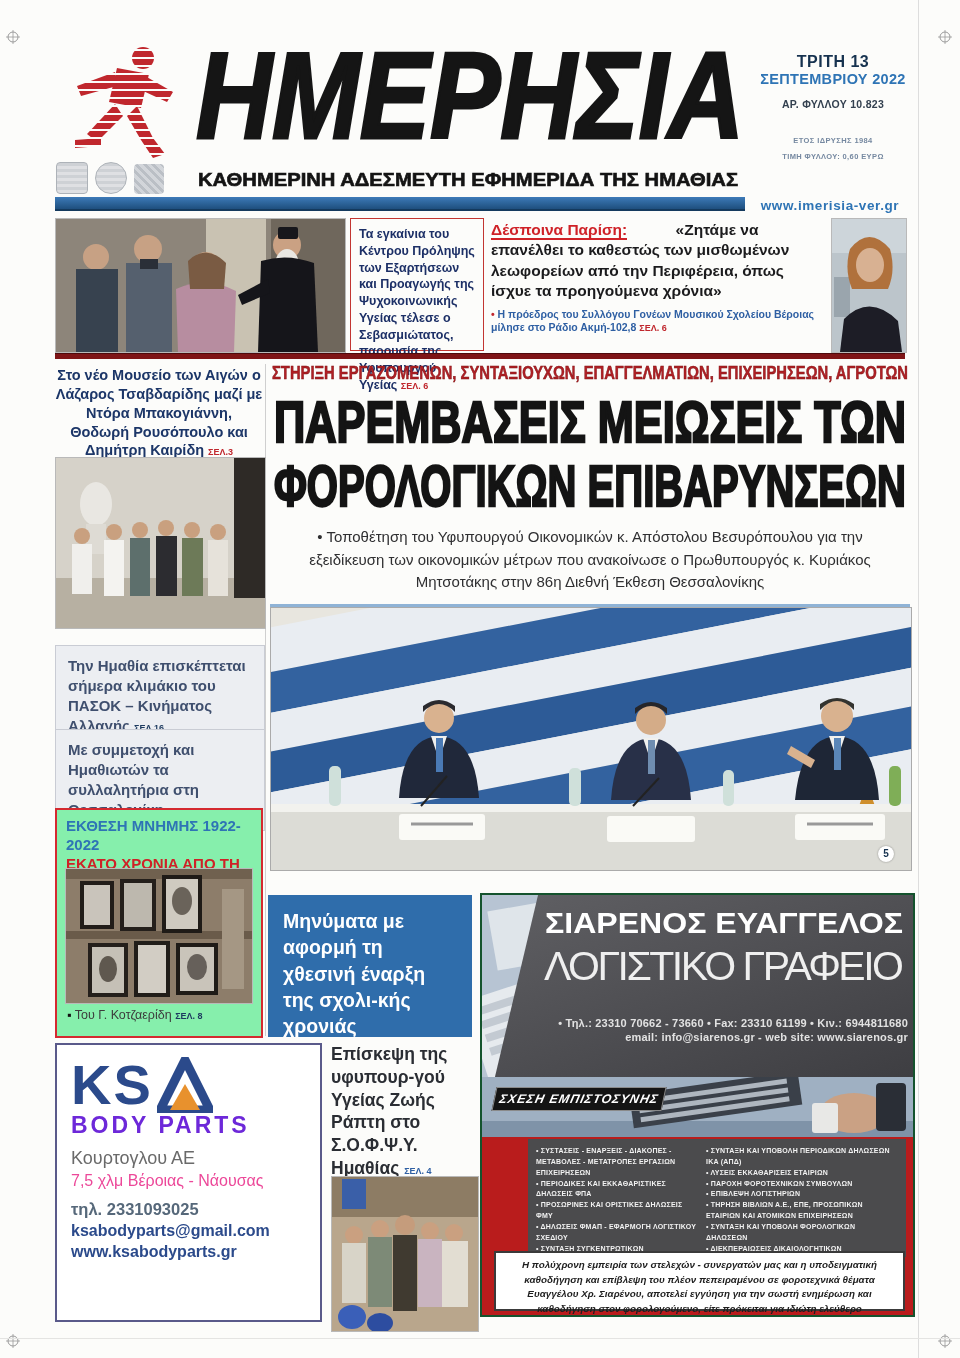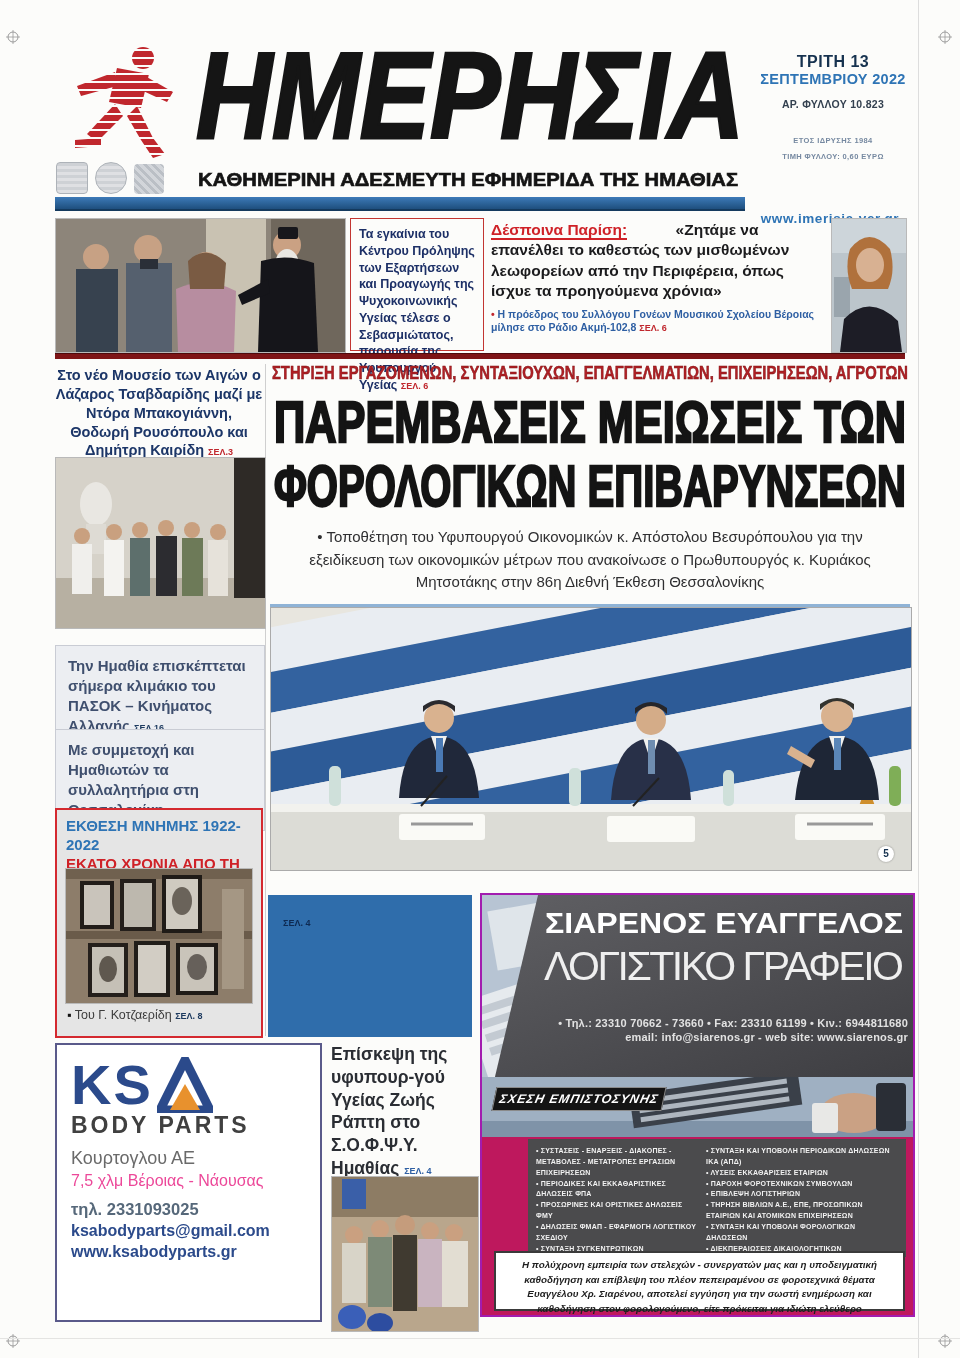--- a/index.html
+++ b/index.html
@@ -6,21 +6,21 @@
   .page{position:relative;width:960px;height:1358px;margin:0 auto;background:#fcfcfa;overflow:hidden;
         box-shadow:0 0 6px rgba(0,0,0,.25);}
   .abs{position:absolute;}
   .svgfit{display:block;width:100%;height:100%;}
   
   .dateblock{color:#1d3a5f;text-align:center;line-height:1.2;}
   .date-day{font-size:16px;font-weight:800;color:#16324f;letter-spacing:.5px;}
   .date-month{font-size:14.5px;font-weight:800;color:#2e74b5;letter-spacing:.3px;}
   .date-issue{font-size:10.5px;font-weight:800;color:#33404f;margin-top:9px;letter-spacing:.3px;}
   .date-small{font-size:7.5px;font-weight:700;color:#7588a0;margin-top:7px;letter-spacing:.4px;}
-  .website{font-size:13.5px;font-weight:800;color:#2e74b5;letter-spacing:.6px;text-align:center;margin-top:13px;}
+  .website{font-size:13.5px;font-weight:800;color:#2e74b5;letter-spacing:.6px;text-align:center;}
   .bluebar{background:linear-gradient(#3d7ab8,#1e4f7e);border-bottom:2px solid #143a5e;}
   .emblem{display:inline-block;width:30px;height:30px;border:1px solid #9aa0a8;border-radius:4px;
           margin-right:7px;background:
           repeating-linear-gradient(0deg,#d8dade 0 3px,#c3c7cc 3px 6px);opacity:.8;}
   .emblem.round{border-radius:50%;}
   
   .photo-frame{overflow:hidden;border:1px solid #b9b9b9;}
   .storyA-box{border:1.5px solid #c23531;padding:7px 8px;font-size:12.5px;font-weight:800;
               color:#1c2f66;line-height:1.34;}
   .selref-red{color:#c0272d;font-weight:800;font-size:9px;}
@@ -28,47 +28,47 @@
   .storyB-lead{color:#cf2127;font-weight:800;border-bottom:2px solid #cf2127;}
   .storyB-quote{color:#1b1b1d;font-weight:800;margin-left:44px;}
   .storyB{font-size:15.5px;line-height:1.32;}
   .storyB-sub{font-size:10.5px;color:#2e5fa3;font-weight:600;line-height:1.3;margin-top:6px;}
   .storyB-sub::before{content:"• ";color:#c0272d;font-weight:800;}
   .maroon-rule{background:#7e1416;border-top:1px solid #4e0a0c;}
   
   .leftstory{font-size:14.5px;font-weight:800;color:#1c3668;line-height:1.3;}
   .graybox{background:#eceef2;border:1px solid #c9ccd4;padding:10px 12px;font-size:15px;
            font-weight:600;color:#3f4f6e;line-height:1.34;}
-  .membox{border:2px solid #d4292f;background:#e5e5e5;}
+  .membox{border:2px solid #d4292f;background:#86efac;}
   .membox-title-blue{color:#2e74b5;font-weight:800;font-size:15px;line-height:1.25;}
   .membox-title-red{color:#cf2127;font-weight:800;font-size:15px;line-height:1.25;}
   .membox-cap{font-size:12.5px;color:#3c3c3c;}
   .membox-cap::before{content:"▪ ";color:#111;}
   .vdivider{background:#cfcfcf;width:1px;}
   
   .deck{font-size:15px;color:#2f2f31;line-height:1.5;text-align:center;font-weight:500;}
   .badge5{background:#fff;border-radius:50%;color:#16324f;font-size:10px;font-weight:800;
           text-align:center;box-shadow:0 0 2px rgba(0,0,0,.4);}
   
   .schoolbox{background:#2f6dab;color:#fff;padding:13px 15px;}
   .schoolbox .txt{font-size:19.5px;font-weight:800;line-height:1.35;}
   .schoolbox .ref{font-size:9px;font-weight:800;color:#0e2a52;margin-top:10px;}
   
   .visit-head{font-size:17.5px;font-weight:800;color:#2a2d33;line-height:1.3;}
   
   .ksabox{background:#fff;border:2px solid #5a5a8a;padding:12px 14px;}
   .ksa-letters{font-size:56px;font-weight:800;color:#2b4a8b;letter-spacing:2px;line-height:1;}
-  .ksa-body{color:#404040;font-weight:800;font-size:23px;letter-spacing:3px;line-height:1.1;}
+  .ksa-body{color:#6d28d9;font-weight:800;font-size:23px;letter-spacing:3px;line-height:1.1;}
   .ksa-sub{color:#dfa050;font-weight:600;font-size:16px;letter-spacing:1px;margin-top:3px;}
   .ksa-co{color:#6a6a6a;font-size:18px;margin-top:10px;}
   .ksa-km{color:#ec4899;font-size:16px;margin-top:3px;}
   .ksa-tel{color:#56687a;font-size:16.5px;font-weight:600;margin-top:10px;}
   .ksa-link{color:#2b4a8b;font-weight:800;font-size:16px;margin-top:3px;}
   
-  .ad{border:2px solid #a21caf;background:#be185d;overflow:hidden;}
+  .ad{border:2px solid #14532d;background:#b91c1c;overflow:hidden;}
   .ad-panel{clip-path:polygon(13% 0,100% 0,100% 100%,3% 100%);
             background:linear-gradient(160deg,#606064,#3e3e42);}
   .ad-address{font-size:13.5px;font-weight:800;color:#f0f0f0;text-align:center;letter-spacing:.5px;}
   .ad-phones{font-size:11px;font-weight:700;color:#e2e2e2;text-align:right;letter-spacing:.2px;}
   .ad-badge{background:#141414;border:1px solid #8a8a8a;color:#fff;transform:skewX(-12deg);
             font-style:italic;font-weight:800;font-size:12.5px;text-align:center;line-height:22px;
             letter-spacing:1px;}
   .svc{background:#4b4b4d;padding:7px 8px;}
   .svc ul{margin:0;padding:0;list-style:none;}
   .svc li{font-size:7px;font-weight:600;color:#f2f2f2;line-height:1.55;letter-spacing:.2px;}
@@ -353,20 +353,21 @@
           <line x1="140" y1="216" x2="202" y2="216" stroke="#999" stroke-width="3"></line>
         <rect x="336" y="208" width="88" height="26" rx="3" fill="#fafaf6"></rect>
         <rect x="524" y="206" width="90" height="26" rx="3" fill="#fafaf6"></rect>
           <line x1="536" y1="216" x2="602" y2="216" stroke="#999" stroke-width="3"></line>
       </svg>
     </div>
     <div class="abs badge5" style="left:878px;top:846px;width:16px;height:16px;line-height:16px;">5</div>
   </section>
 
   <div class="abs schoolbox" style="left:268px;top:895px;width:174px;height:116px;">
+    <div class="txt">Μηνύματα με αφορμή τη χθεσινή έναρξη της σχολι-κής χρονιάς</div>
     <div class="ref">ΣΕΛ. 4</div>
   </div>
 
   <section>
     <div class="abs visit-head" style="left:331px;top:1043px;width:146px;">
       <span>Επίσκεψη της υφυπουρ-γού Υγείας Ζωής Ράπτη στο Σ.Ο.Φ.Ψ.Υ. Ημαθίας</span>
       <span class="selref-blue" style="color:#2e5fa3;">ΣΕΛ. 4</span>
     </div>
     <div class="abs photo-frame" style="left:331px;top:1176px;width:146px;height:154px;">
       <svg class="svgfit" viewBox="0 0 146 154" preserveAspectRatio="none">

